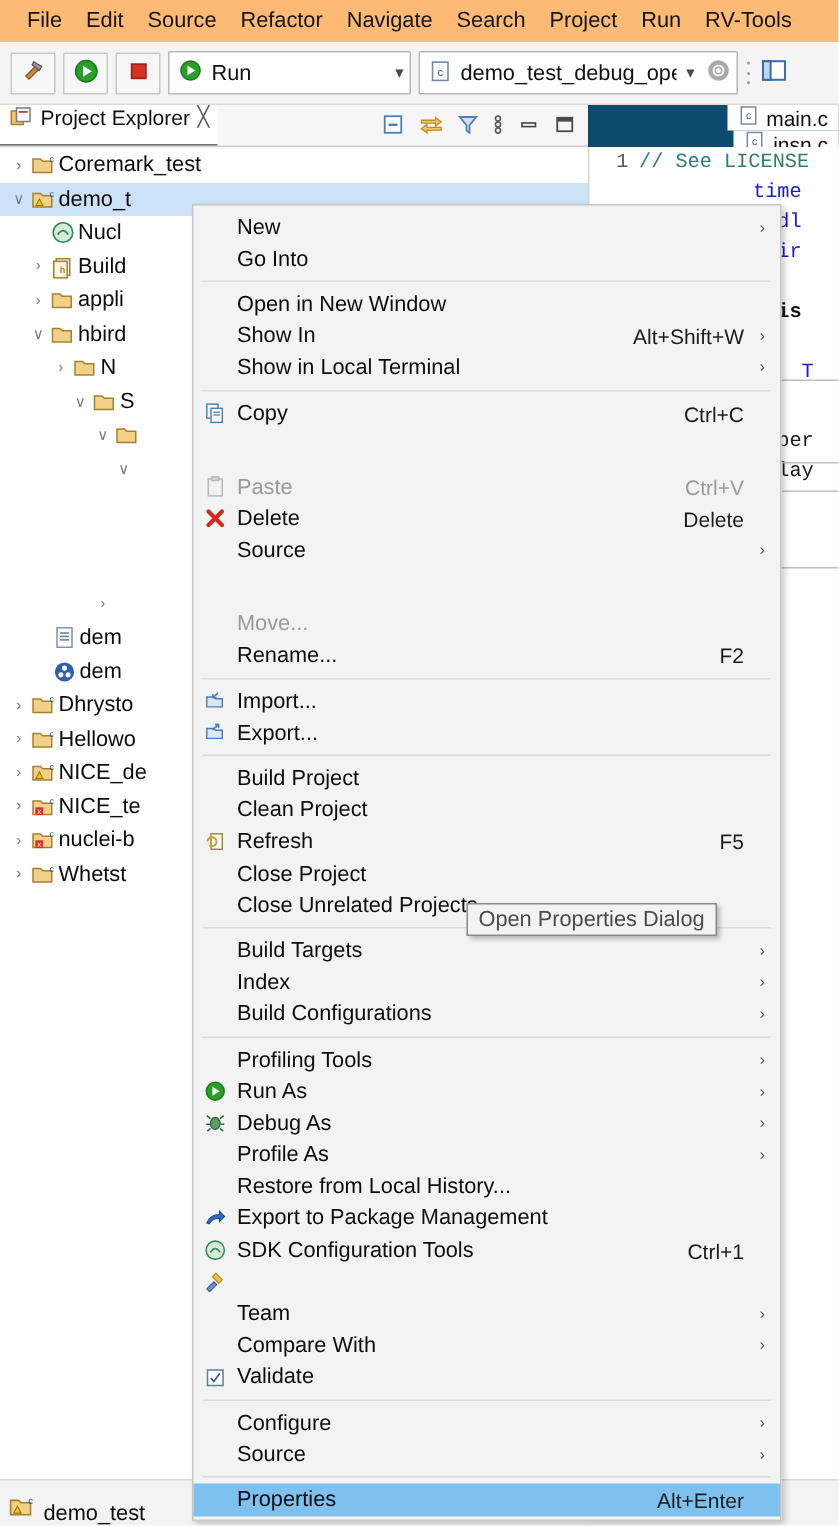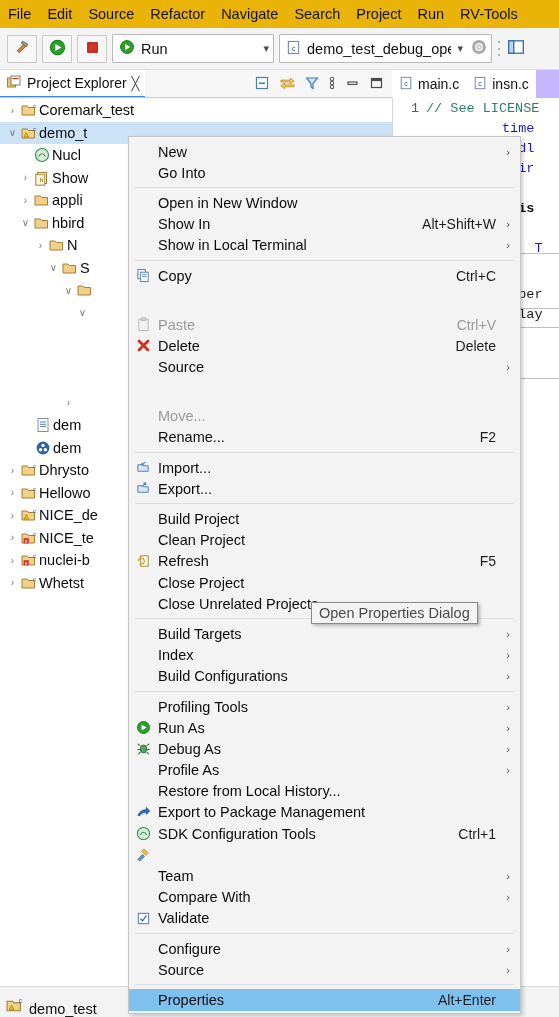--- a/index.html
+++ b/index.html
@@ -10,23 +10,23 @@
     background: #ffffff;
     font-family: "Liberation Sans", sans-serif;
     font-size: 13px;
     color: #1a1a1a;
   }
   #app { position: relative; width: 559px; height: 1017px; background:#f6f6f6; }
 
   
   .menubar {
     position: absolute; top: 0; left: 0; width: 559px; height: 28px;
-    background: #eab308;
+    background: #fdba74;
     display: flex; align-items: center;
-    padding-left: 0;
+    padding-left: 10px;
   }
   .menubar .mi {
     padding: 2px 8px; font-size: 14.5px; color: #131313; white-space: nowrap;
   }
 
   
   .toolbar {
     position: absolute; top: 28px; left: 0; width: 559px; height: 42px;
     background: #f4f4f4;
     border-bottom: 1px solid #dcdcdc;
@@ -49,40 +49,40 @@
   .chev { color: #4a4a4a; font-size: 11px; }
   .tb-sep { width: 3px; height: 24px; display:flex; flex-direction:column; justify-content:space-evenly; align-items:center;}
   .tb-sep i { display:block; width:2px; height:2px; background:#9a9a9a; border-radius:50%;}
 
   
   .pe-tabbar {
     position:absolute; top:70px; left:0; width:392px; height:28px;
     background:#f6f6f6; display:flex; align-items:center;
   }
   .pe-tab {
-    display:flex; align-items:center; gap:5px; height:28px; padding:0 6px 0 6px;
+    display:flex; align-items:flex-start; gap:5px; height:28px; padding:0 6px 0 6px;
     background:#ffffff; font-size:14px; color:#101010;
-    border-bottom:2px solid #3b82f6;
+    border-bottom:2px solid #737373;
   }
   .pe-tools { margin-left:auto; display:flex; align-items:center; gap:9px; padding-right:8px; }
   .pe-underline { position:absolute; top:97px; left:0; width:392px; height:1px; background:#cfcfcf; }
 
   .tree {
     position:absolute; top:99px; left:0; width:392px; height:887px;
     background:#ffffff; overflow:hidden;
   }
   .trow { display:flex; align-items:center; height:22.5px; white-space:nowrap; font-size:14.5px; color:#0c0c0c; }
   .trow .arrow { width:13px; text-align:center; color:#7a7a7a; font-size:10px; flex:none; }
   .trow .ico { width:20px; flex:none; display:flex; align-items:center; justify-content:center; }
   .trow.sel { background:#cce2f7; }
 
   
   .editor-tabs {
     position:absolute; top:70px; left:392px; width:167px; height:28px;
-    background:#c4b5fd; display:flex; align-items:flex-end;
+    background:#0c4a6e; display:flex; align-items:flex-end;flex-direction:column;
   }
   .etab { display:flex; align-items:center; gap:5px; height:28px; padding:0 7px;
           background:#ffffff; font-size:14px; color:#101010; }
   .editor-body {
     position:absolute; top:98px; left:392px; width:167px; height:919px;
     background:#ffffff; overflow:hidden;
   }
   .gutter-row { display:flex; height:20px; align-items:center; font-family:"Liberation Mono", monospace; font-size:13.5px; }
   .lno { width:34px; text-align:right; color:#5a5a5a; padding-right:7px; background:#ffffff; }
   .ctext { white-space:pre; }
@@ -299,21 +299,21 @@
 
     <div class="trow" style="padding-left:19px;">
       <span class="arrow">›</span>
       <span class="ico">
         <svg width="16" height="16" viewBox="0 0 16 16">
             <rect x="3.5" y="2.5" width="9" height="11" fill="#ffffff" stroke="#a5802e" stroke-width="1"></rect>
             <rect x="1.8" y="4.2" width="9" height="11" fill="#fdf3da" stroke="#a5802e" stroke-width="1"></rect>
             <text x="6" y="12" font-size="6" fill="#6b4e00" font-family="Liberation Sans, sans-serif">h</text>
           </svg>
       </span>
-      <span>Show</span>
+      <span>Build</span>
     </div>
 
     <div class="trow" style="padding-left:19px;">
       <span class="arrow">›</span>
       <span class="ico">
         <svg width="16" height="16" viewBox="0 0 16 16">
             <path d="M1 13 V4 H6 L7.5 5.5 H13.5 V13 Z" fill="#f3d08a" stroke="#a5802e" stroke-width="1"></path>
           </svg>
       </span>
       <span>appli</span>

